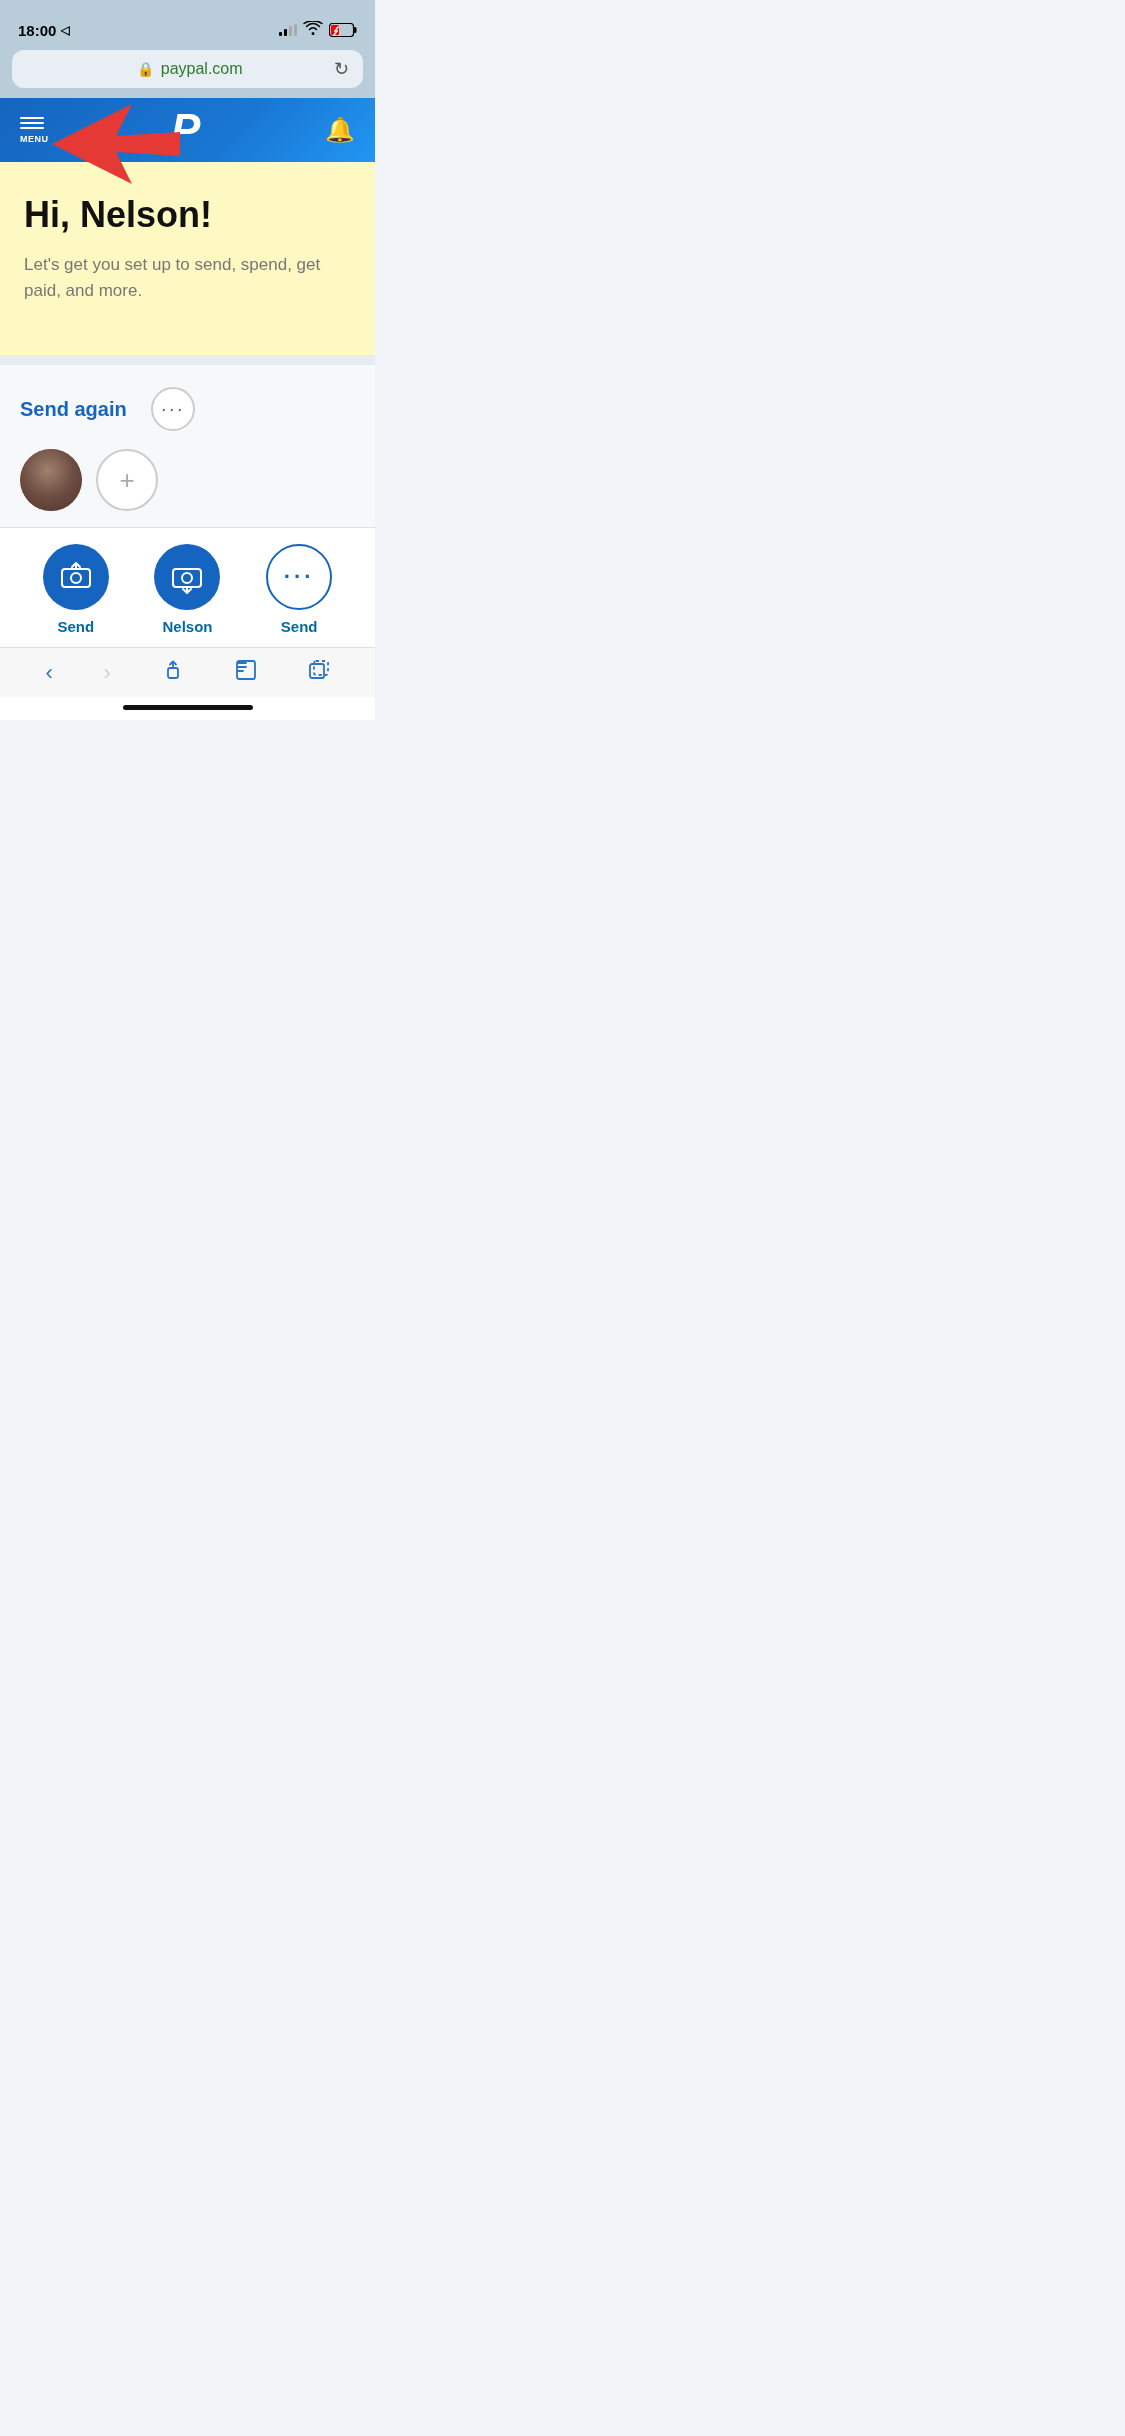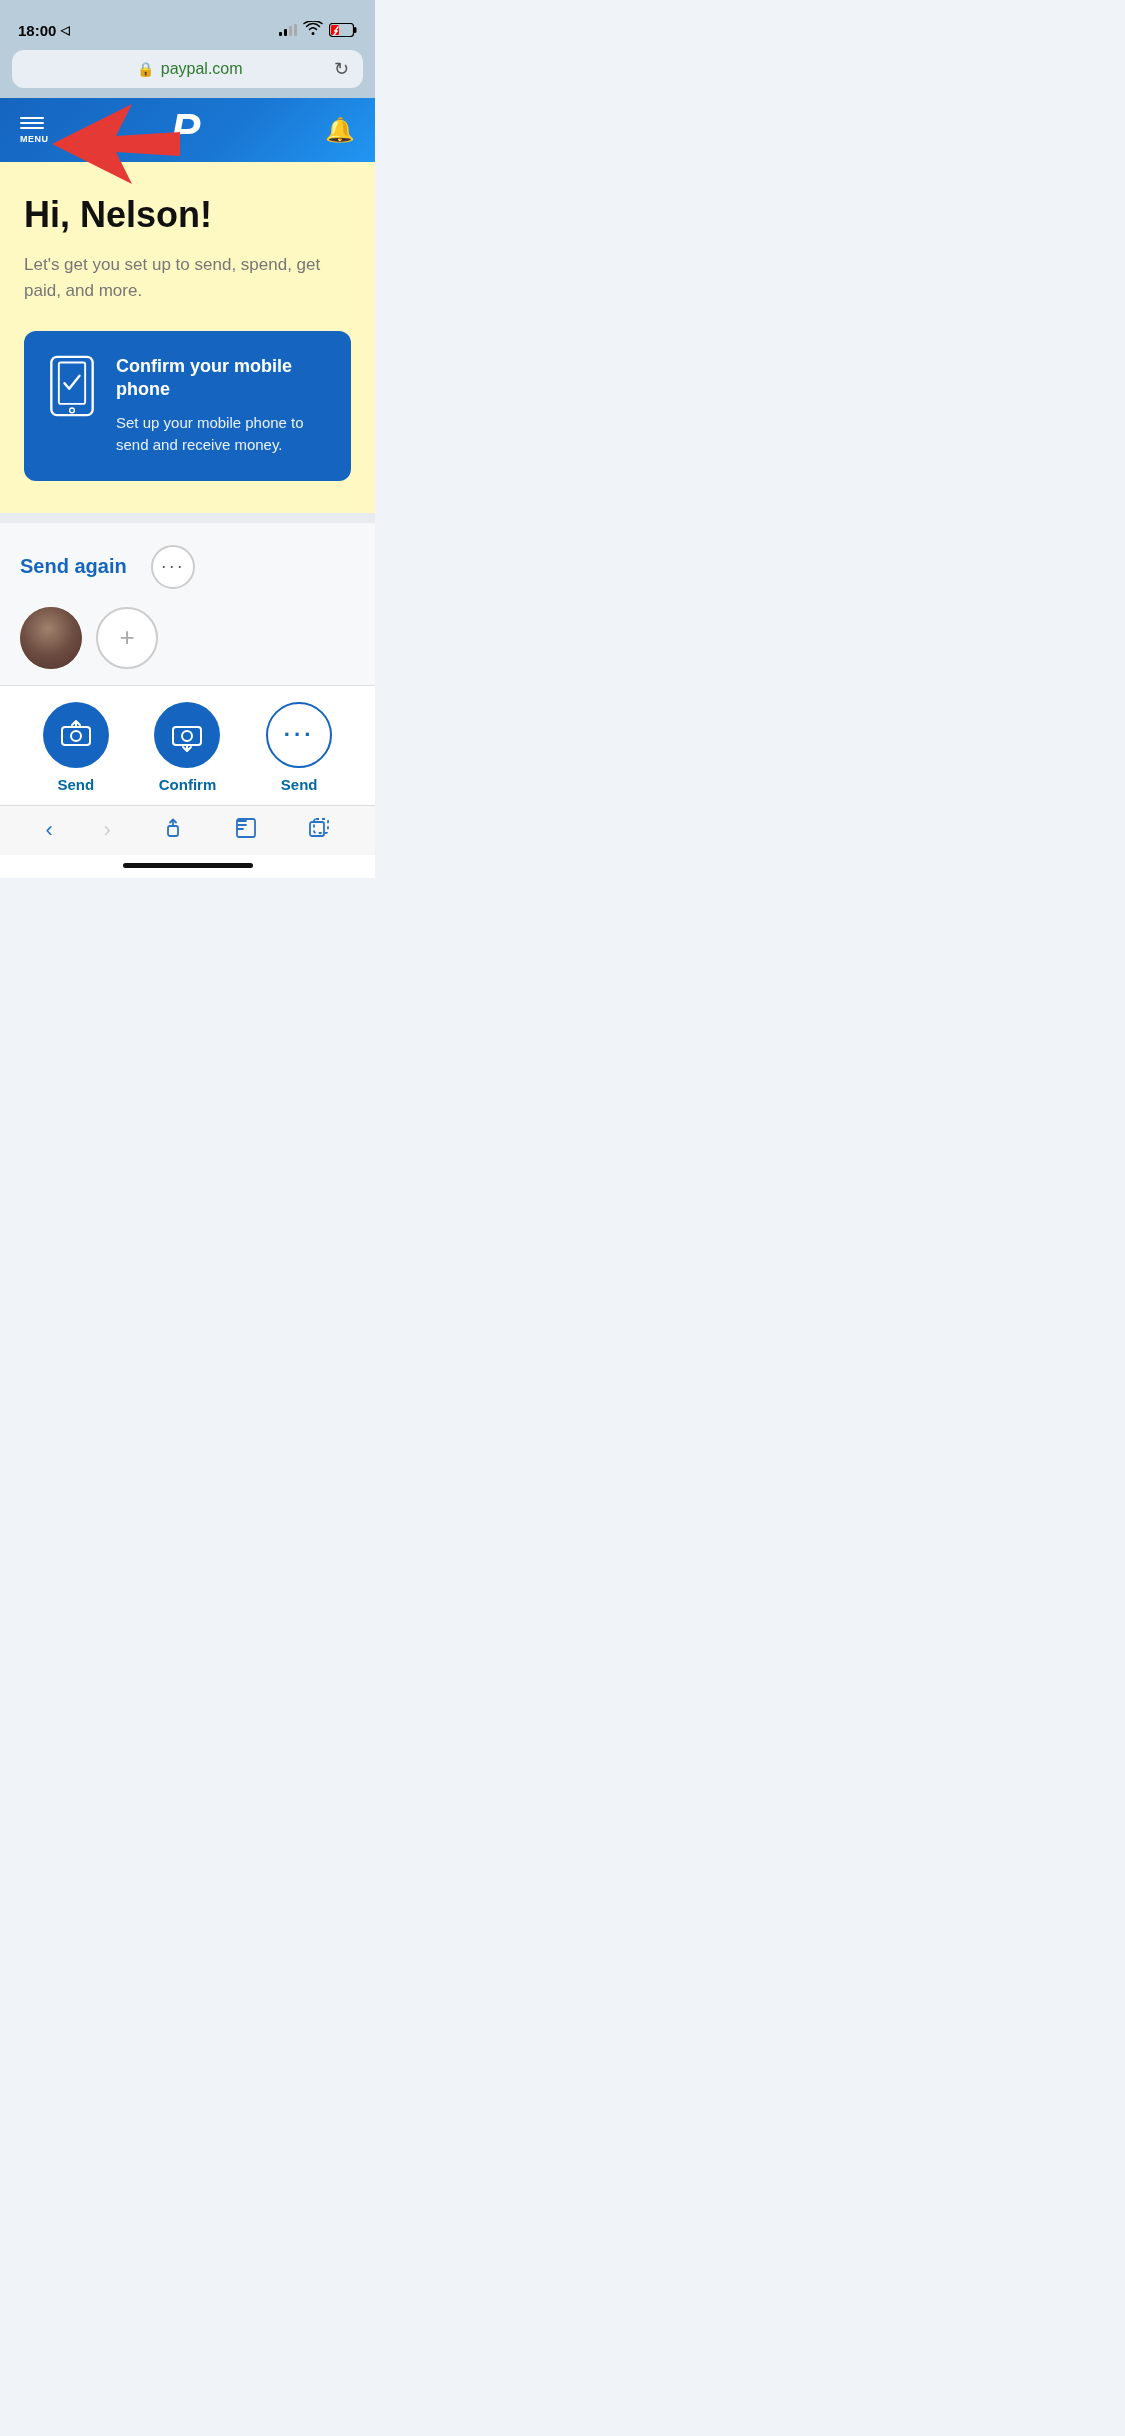--- a/index.html
+++ b/index.html
@@ -378,36 +378,20 @@
   <svg class="red-arrow-shape" viewBox="0 0 200 120" xmlns="http://www.w3.org/2000/svg">
 
     <polygon points="40,60 140,10 120,50 200,45 200,75 120,70 140,110" fill="#e53935"></polygon>
   </svg>
 </div>
 
 <div class="main-content">
   <h1 class="greeting">Hi, Nelson!</h1>
   <p class="subtitle">Let's get you set up to send, spend, get paid, and more.</p>
 
-  <div class="confirm-card">
-
-    <div class="phone-icon-wrap">
-      <svg class="phone-svg" viewBox="0 0 52 66" xmlns="http://www.w3.org/2000/svg" fill="none">
-        <rect x="4" y="2" width="44" height="62" rx="6" ry="6" stroke="white" stroke-width="2.5"></rect>
-        <rect x="12" y="8" width="28" height="44" rx="2" stroke="white" stroke-width="2"></rect>
-        <circle cx="26" cy="59" r="2.5" stroke="white" stroke-width="1.5"></circle>
-
-        <polyline points="18,30 23,36 34,22" stroke="white" stroke-width="2.5" stroke-linecap="round" stroke-linejoin="round"></polyline>
-      </svg>
-    </div>
-    <div class="confirm-text">
-      <h3>Confirm your mobile phone</h3>
-      <p>Set up your mobile phone to send and receive money.</p>
-    </div>
-  </div>
 </div>
 
 <div class="section-divider"></div>
 
 <div class="send-again-section">
   <div class="send-again-header">
     <span class="send-again-title">Send again</span>
     <div class="more-dots-btn">
       <span>···</span>
     </div>
@@ -442,21 +426,21 @@
   <div class="action-btn">
     <div class="action-icon-circle">
       <svg width="36" height="36" viewBox="0 0 36 36" fill="none" xmlns="http://www.w3.org/2000/svg">
 
         <rect x="4" y="10" width="28" height="18" rx="3" stroke="white" stroke-width="2" fill="none"></rect>
         <circle cx="18" cy="19" r="5" stroke="white" stroke-width="2" fill="none"></circle>
         <line x1="18" y1="28" x2="18" y2="33" stroke="white" stroke-width="2" stroke-linecap="round"></line>
         <polyline points="14,30 18,34 22,30" stroke="white" stroke-width="2" stroke-linecap="round" stroke-linejoin="round"></polyline>
       </svg>
     </div>
-    <span class="action-label">Confirm</span>
+    <span class="action-label">Nelson</span>
   </div>
 
   <div class="action-btn">
     <div class="action-icon-circle outline">
       <span style="color:#1565c0;font-size:22px;letter-spacing:3px;font-weight:700;">···</span>
     </div>
     <span class="action-label">Send</span>
   </div>
 </div>
 

